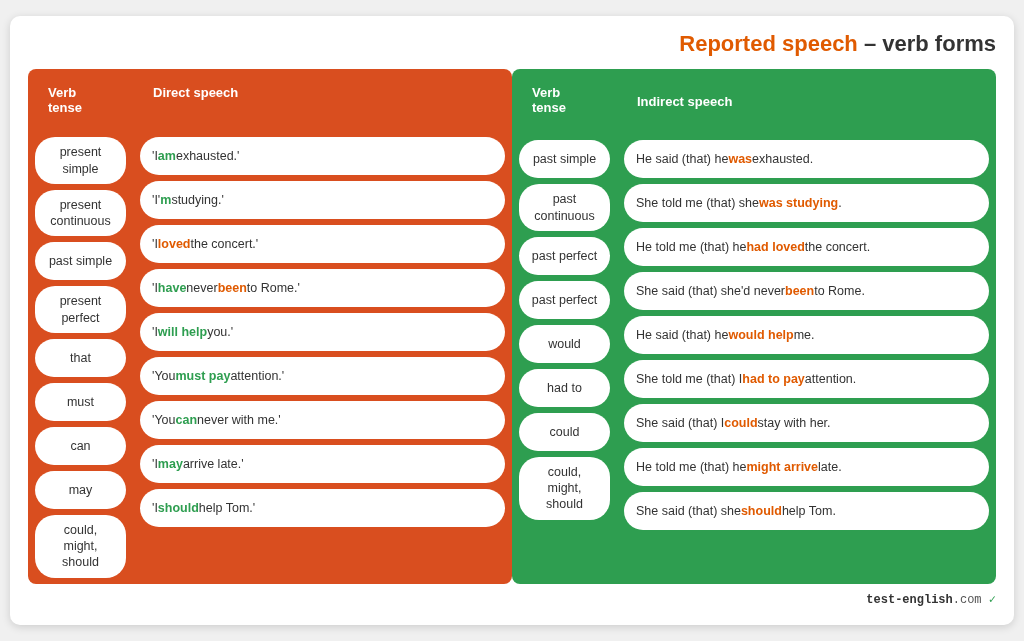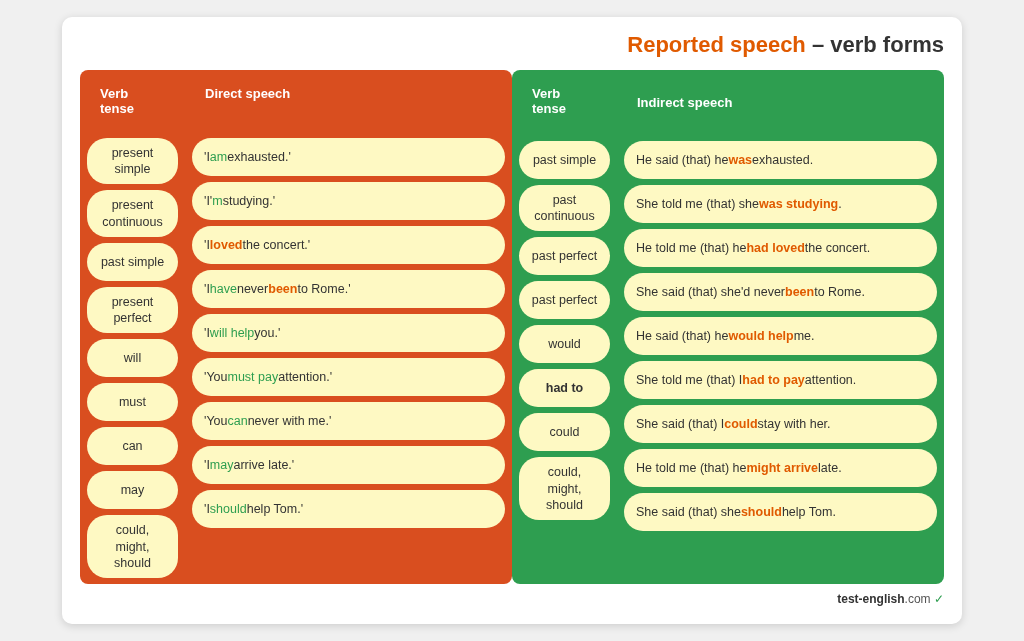--- a/index.html
+++ b/index.html
@@ -9,21 +9,21 @@
       display: flex;
       justify-content: center;
       align-items: center;
       min-height: 100vh;
       padding: 10px;
     }
     .card {
       background: white;
       border-radius: 10px;
       overflow: hidden;
-      width: 900px;
+      width: 1004px;
       padding: 15px 18px 18px;
       box-shadow: 0 2px 8px rgba(0,0,0,0.15);
     }
     .page-title {
       text-align: right;
       font-size: 22px;
       font-weight: bold;
       color: #e05a00;
       margin-bottom: 12px;
     }
@@ -53,41 +53,42 @@
     }
     .col {
       display: flex;
       flex-direction: column;
       gap: 6px;
       padding: 6px 7px;
     }
     .col.verb-tense { width: 105px; }
     .col.speech { flex: 1; }
     .cell {
-      background: #fef9c3;
+      background: #ffffff;
       border-radius: 20px;
       padding: 7px 12px;
       font-size: 12.5px;
       color: #333;
       text-align: center;
       line-height: 1.3;
       display: flex;
       align-items: center;
       justify-content: center;
       min-height: 38px;
     }
     .col.verb-tense .cell { min-height: 38px; }
     .col.speech .cell { text-align: left; justify-content: flex-start; }
-    .highlight-green { color: #2e9e50; font-weight: normal; }
+    .highlight-green { color: #2e9e50; font-weight: bold; }
     .highlight-orange { color: #e05a00; font-weight: bold; }
     .footer {
       text-align: right;
       margin-top: 8px;
       font-size: 12px;
       color: #555;
+      font-family: Liberation Mono, monospace;
     }
     .footer .site {
       font-weight: bold;
       color: #333;
     }
     .footer .check {
       color: #2e9e50;
     }
   </style>
 </head>
@@ -110,21 +111,21 @@
       </div>
       <div class="table-inner" id="direct-inner">
         <div class="col verb-tense" id="direct-tense-col">
             <div class="cell" style="white-space: pre-line;">present
 simple</div>
             <div class="cell" style="white-space: pre-line;">present
 continuous</div>
             <div class="cell" style="white-space: pre-line;">past simple</div>
             <div class="cell" style="white-space: pre-line;">present
 perfect</div>
-            <div class="cell" style="white-space: pre-line;">will</div>
+            <div class="cell" style="white-space: pre-line;">that</div>
             <div class="cell" style="white-space: pre-line;">must</div>
             <div class="cell" style="white-space: pre-line;">can</div>
             <div class="cell" style="white-space: pre-line;">may</div>
             <div class="cell" style="white-space: pre-line;">could, might,
 should</div>
           </div>
         <div class="col speech" id="direct-speech-col">
             <div class="cell">
               <span>'I </span>
               <span class="highlight-green">am</span>
@@ -186,21 +187,21 @@
         </div>
       </div>
       <div class="table-inner" id="indirect-inner">
         <div class="col verb-tense" id="indirect-tense-col">
             <div class="cell" style="white-space: pre-line;">past simple</div>
             <div class="cell" style="white-space: pre-line;">past
 continuous</div>
             <div class="cell" style="white-space: pre-line;">past perfect</div>
             <div class="cell" style="white-space: pre-line;">past perfect</div>
             <div class="cell" style="white-space: pre-line;">would</div>
-            <div class="cell" style="white-space: pre-line; font-weight: bold;">had to</div>
+            <div class="cell" style="white-space: pre-line;">had to</div>
             <div class="cell" style="white-space: pre-line;">could</div>
             <div class="cell" style="white-space: pre-line;">could, might,
 should</div>
           </div>
         <div class="col speech" id="indirect-speech-col">
             <div class="cell">
               <span>He said (that) he </span>
               <span class="highlight-orange">was</span>
               <span> exhausted.</span>
             </div>

